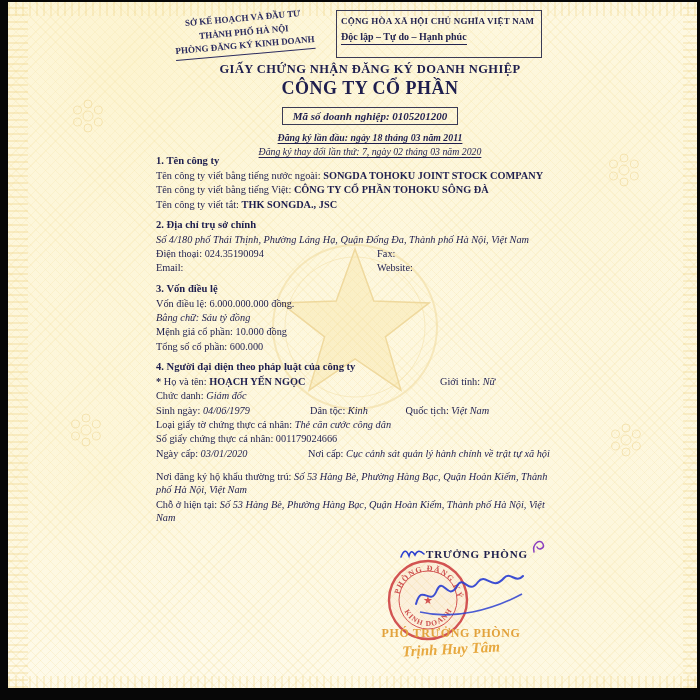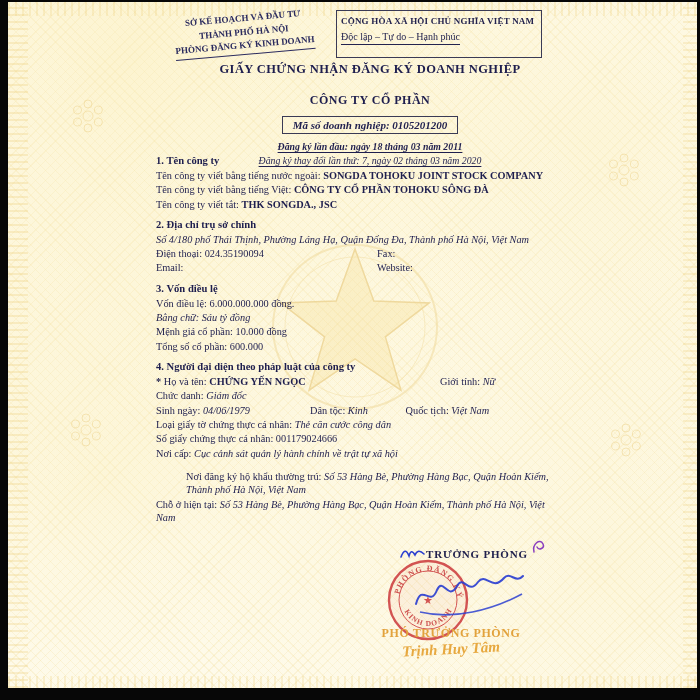--- a/index.html
+++ b/index.html
@@ -39,27 +39,27 @@
     transform:rotate(-5deg); text-align:center;
     font-size:9px; font-weight:bold; color:#2a2a5e; line-height:1.5;
   }
   .issuer .u-line { border-bottom:1px solid #2a2a5e; padding-bottom:1px; display:inline-block; }
   .national {
     position:absolute; left:328px; top:8px; width:196px;
     border:1px solid #3a3a55; padding:5px 4px 12px;
     color:#23234f;
   }
   .national .l1 { font-size:9px; font-weight:bold; letter-spacing:.2px; }
-  .national .l2 { font-size:10px; font-weight:normal; margin-top:4px; display:inline-block;
+  .national .l2 { font-size:10px; font-weight:bold; margin-top:4px; display:inline-block;
                   border-bottom:1px solid #23234f; padding-bottom:2px; }
 
   
   .mid { position:absolute; left:156px; top:60px; width:412px; text-align:center; color:#1e1e4e; }
   .t1 { font-size:12.5px; font-weight:bold; letter-spacing:.4px; }
-  .t2 { font-size:12px; font-weight:bold; margin-top:16px; letter-spacing:.5px; }
+  .t2 { font-size:18px; font-weight:bold; margin-top:1px; letter-spacing:.5px; }
   .code-box { display:inline-block; margin-top:8px; border:1px solid #3a3a55;
               padding:2px 10px; font-size:11px; font-weight:bold; font-style:italic; }
   .reg1 { margin-top:7px; font-size:9.8px; font-style:italic; font-weight:bold;
           text-decoration:underline; text-underline-offset:2px; }
   .reg2 { margin-top:3px; font-size:9.8px; font-style:italic;
           text-decoration:underline; text-underline-offset:2px; }
 
   
   .content { position:absolute; left:148px; top:152px; width:402px;
              font-size:10.3px; line-height:1.3; color:#1e1e4e; }
@@ -71,21 +71,21 @@
   .cols { display:flex; }
   .col-a { width:55%; flex:none; }
   .col-b { flex:1; }
   .rel { position:relative; }
   .abs-gender { position:absolute; left:284px; top:0; }
   .seg1 { display:inline-block; width:119px;font-family:Liberation Serif, serif; }
   .seg2 { display:inline-block; width:128px;text-align:center; }
   .nc-row { display:flex; }
   .nc-left { width:152px; flex:none; }
   .nc-right { flex:1; }
-  .gap-top { margin-top:10px;margin-left:30px; }
+  .gap-top { margin-top:10px; }
 
   
   .sig-title { position:absolute; left:418px; top:546px; font-size:11px; font-weight:bold;
                letter-spacing:.8px; color:#20204c; z-index:5; }
   .pre-mark  { position:absolute; left:390px; top:541px; z-index:5; }
   .post-mark { position:absolute; left:522px; top:534px; z-index:5; }
   .stamp { position:absolute; left:378px; top:556px; z-index:3; opacity:.92; }
   .sig   { position:absolute; left:402px; top:566px; z-index:6; }
   .deputy { position:absolute; left:365px; top:624px; width:156px; text-align:center;
             font-size:12px; font-weight:bold; letter-spacing:.6px; color:#e2a23c; z-index:5; }
@@ -223,21 +223,21 @@
     </div>
     <div class="row">
       <span>Tổng số cổ phần:</span>
       <span>600.000</span>
     </div>
 
     <div class="sec-h">4. Người đại diện theo pháp luật của công ty</div>
     <div class="row rel">
       <span class="b">*</span>
       <span>Họ và tên:</span>
-      <span class="b">CHỨNG YẾN NGỌC</span>
+      <span class="b">HOẠCH YẾN NGỌC</span>
       <span class="abs-gender">
         <span>Giới tính:</span>
         <span class="i">Nữ</span>
       </span>
     </div>
     <div class="row">
       <span>Chức danh:</span>
       <span class="i">Giám đốc</span>
     </div>
     <div class="row">
@@ -254,20 +254,24 @@
     </div>
     <div class="row">
       <span>Loại giấy tờ chứng thực cá nhân:</span>
       <span class="i">Thẻ căn cước công dân</span>
     </div>
     <div class="row">
       <span>Số giấy chứng thực cá nhân:</span>
       <span>001179024666</span>
     </div>
     <div class="row nc-row">
+      <span class="nc-left">
+        <span>Ngày cấp:</span>
+        <span class="i">03/01/2020</span>
+      </span>
       <span class="nc-right">
         <span>Nơi cấp:</span>
         <span class="i">Cục cảnh sát quản lý hành chính về trật tự xã hội</span>
       </span>
     </div>
     <div class="row gap-top">
       <span>Nơi đăng ký hộ khẩu thường trú:</span>
       <span class="i">Số 53 Hàng Bè, Phường Hàng Bạc, Quận Hoàn Kiếm, Thành phố Hà Nội, Việt Nam</span>
     </div>
     <div class="row">

